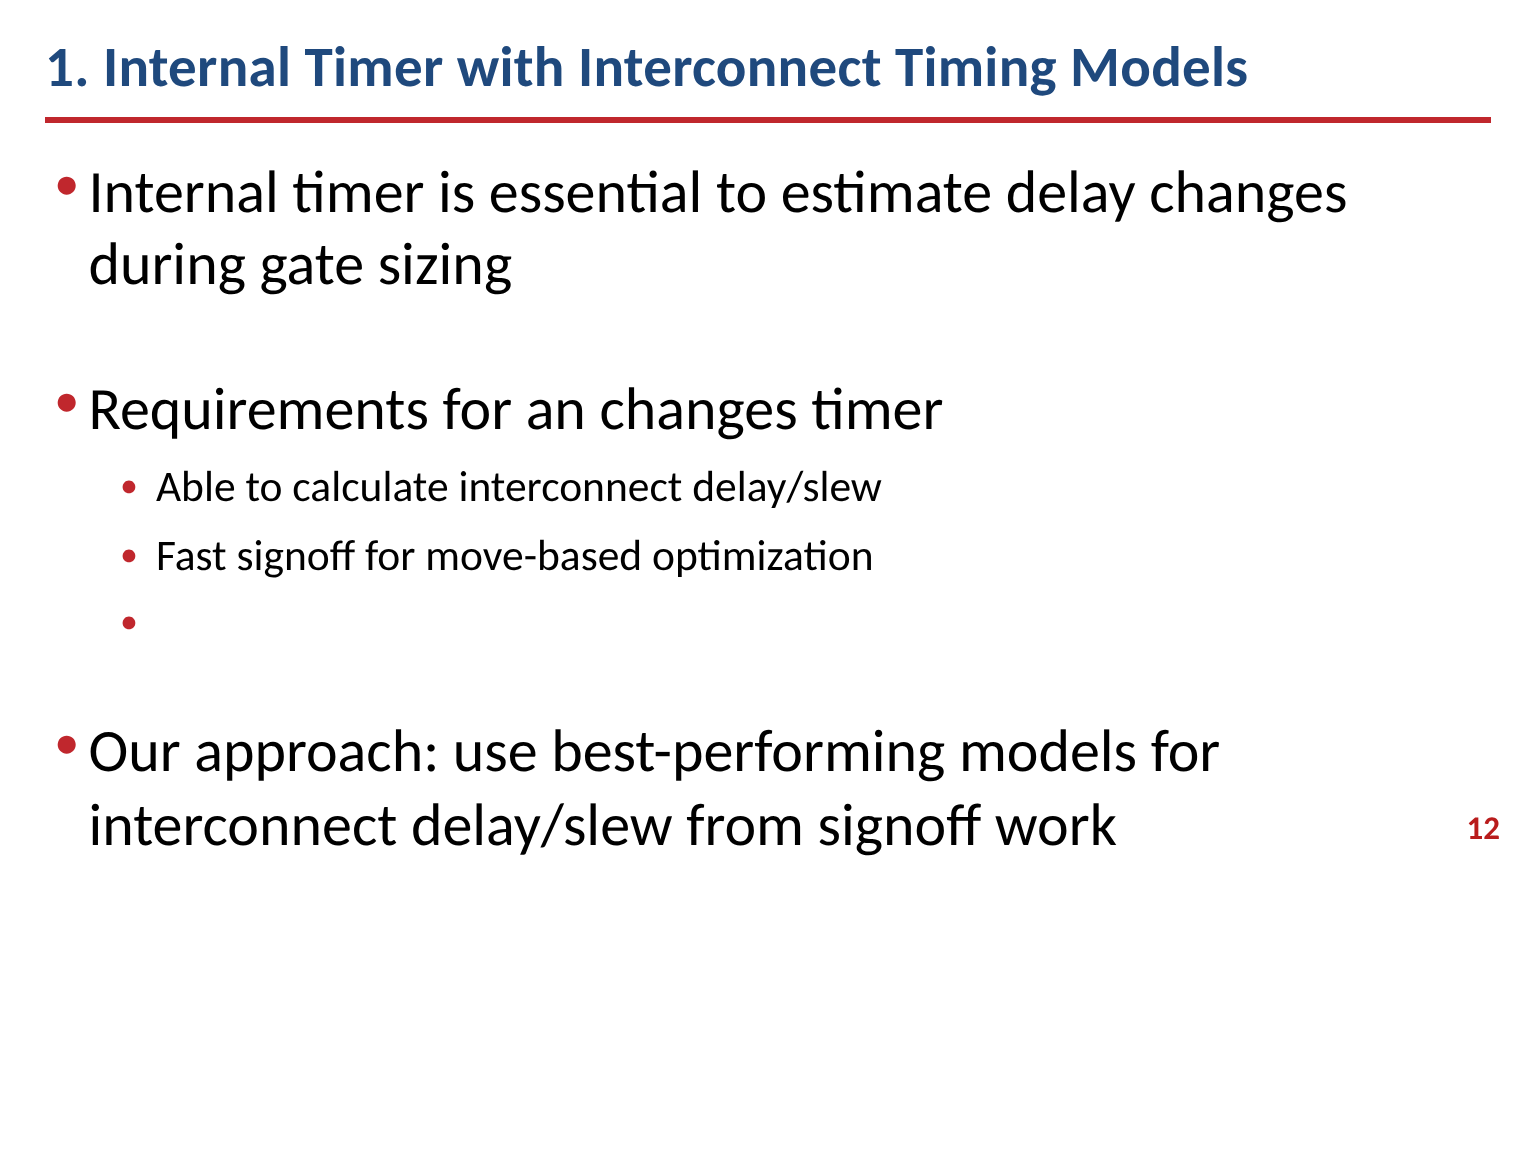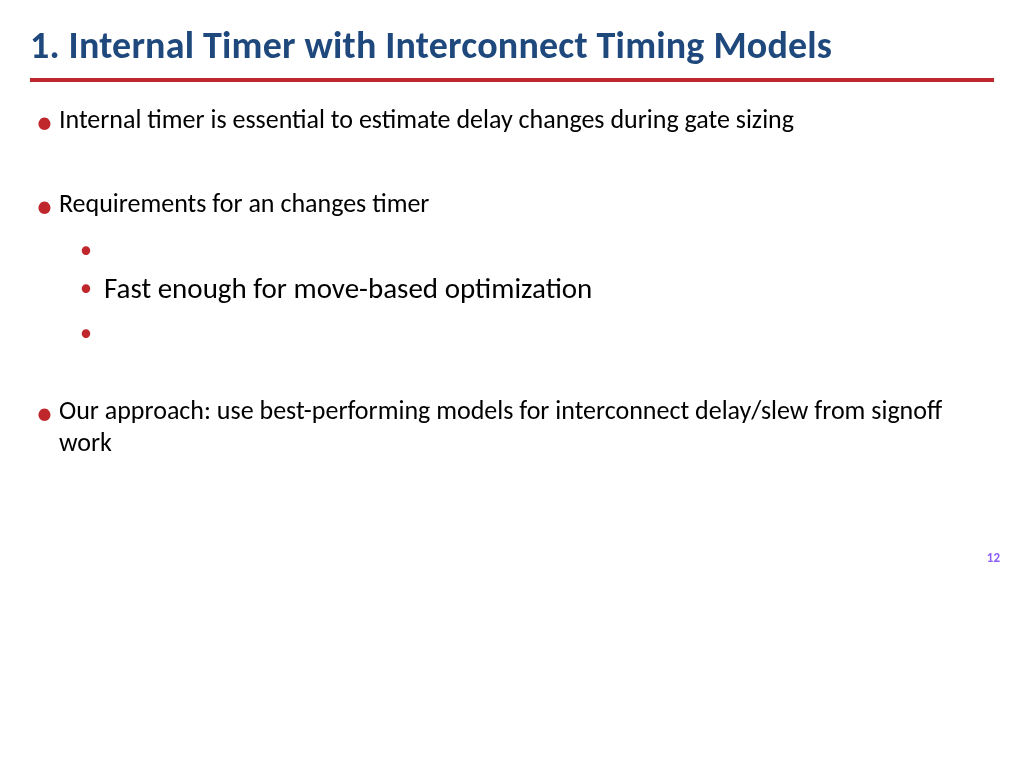--- a/index.html
+++ b/index.html
@@ -3,26 +3,26 @@
 <meta charset="utf-8">
 <style>
   * { margin: 0; padding: 0; box-sizing: border-box; }
   html, body { width: 1024px; height: 768px; background: #fff; font-family: Calibri, "Segoe UI", Arial, sans-serif; }
   .slide { width: 1024px; height: 585px; position: relative; padding: 24px 30px 0 30px; }
   .title { color: #1f497d; font-size: 38px; font-weight: 700; line-height: 1.15; padding-bottom: 8px; letter-spacing: 0.2px; }
   .rule { height: 4px; background: #c0272d; margin-top: 2px; margin-bottom: 22px; }
   .content { padding: 0 6px 0 6px; }
   .l1 { display: flex; align-items: flex-start; margin-bottom: 6px; }
   .l1 .dot { color: #c0272d; font-size: 34px; line-height: 1.0; margin-right: 6px; margin-top: 2px; }
-  .l1 .txt { color: #000; font-size: 26px; line-height: 1.22; }
+  .l1 .txt { color: #000; font-size: 40px; line-height: 1.22; }
   .l2 { display: flex; align-items: flex-start; margin: 8px 0 8px 44px; }
   .l2 .dot { color: #c0272d; font-size: 24px; line-height: 1.0; margin-right: 12px; margin-top: 6px; }
   .l2 .txt { color: #000; font-size: 29px; line-height: 1.3; }
   .gap { height: 42px; }
-  .pagenum { position: absolute; right: 24px; bottom: 20px; font-size: 13px; font-weight: 700; color: #8b5cf6; }
+  .pagenum { position: absolute; right: 24px; bottom: 20px; font-size: 22px; font-weight: 700; color: #b91c1c; }
 </style>
 </head>
 <body>
 
 <div class="slide">
 
   <div class="title">1. Internal Timer with Interconnect Timing Models</div>
   <div class="rule"></div>
 
   <div class="content">
@@ -34,24 +34,25 @@
 
     <div class="gap"></div>
 
     <div class="l1">
       <span class="dot">•</span>
       <span class="txt">Requirements for an changes timer</span>
     </div>
 
     <div class="l2">
       <span class="dot">•</span>
+      <span class="txt">Able to calculate interconnect delay/slew</span>
     </div>
     <div class="l2">
       <span class="dot">•</span>
-      <span class="txt">Fast enough for move-based optimization</span>
+      <span class="txt">Fast signoff for move-based optimization</span>
     </div>
     <div class="l2">
       <span class="dot">•</span>
     </div>
 
     <div class="gap"></div>
 
     <div class="l1">
       <span class="dot">•</span>
       <span class="txt">Our approach: use best-performing models for interconnect delay/slew from signoff work</span>

